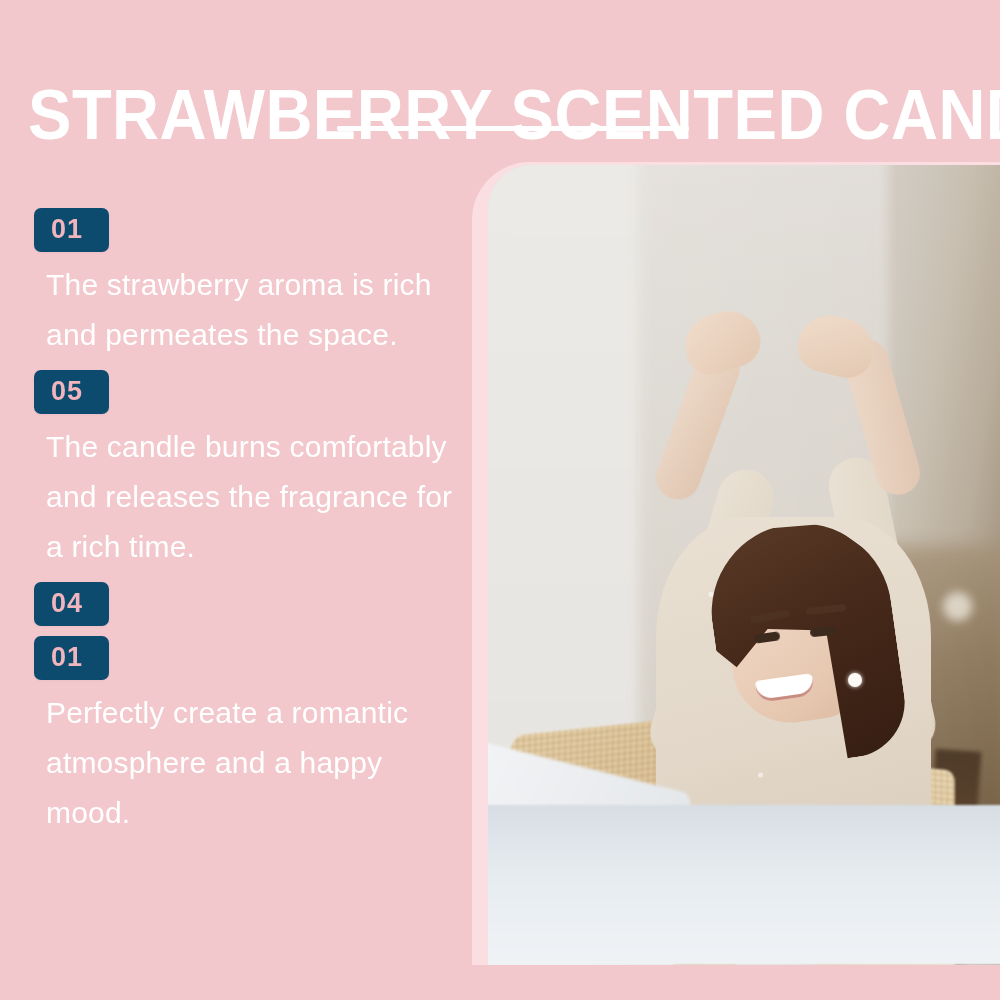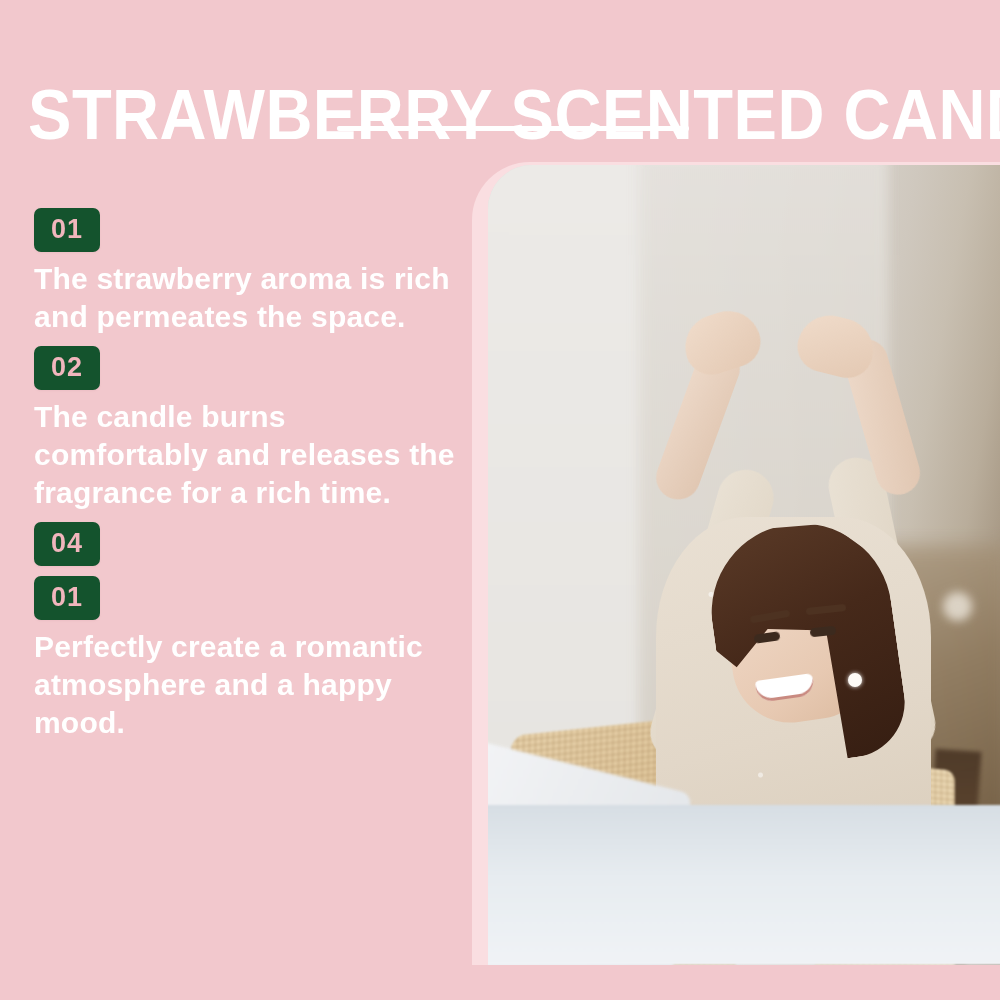--- a/index.html
+++ b/index.html
@@ -48,36 +48,36 @@
     position: absolute;
     left: 34px;
     top: 208px;
     width: 430px;
   }
   .feature {
     margin-bottom: 10px;
   }
   .badge {
     display: inline-block;
-    background: #14532d;
+    background: #0c4a6e;
     color: #f1b6bd;
     font-size: 27px;
     font-weight: bold;
     line-height: 1;
-    padding: 8px 17px 9px 17px;
+    padding: 8px 26px 9px 17px;
     border-radius: 7px;
     letter-spacing: 1px;
     box-shadow: 0 1px 2px rgba(210,150,160,0.18);
   }
   .feature-text {
-    margin: 8px 0 0 0;
+    margin: 8px 0 0 12px;
     color: #ffffff;
     font-size: 30px;
-    line-height: 38px;
-    font-weight: 700;
+    line-height: 50px;
+    font-weight: 400;
     letter-spacing: 0.2px;
     max-width: 425px;
   }
 
   
   .photo-halo {
     position: absolute;
     left: 472px;
     top: 162px;
     width: 528px;
@@ -312,21 +312,21 @@
   <div class="title-rule"></div>
 
   <div class="features">
 
     <div class="feature">
       <span class="badge">01</span>
       <p class="feature-text">The strawberry aroma is rich and permeates the space.</p>
     </div>
 
     <div class="feature">
-      <span class="badge">02</span>
+      <span class="badge">05</span>
       <p class="feature-text">The candle burns comfortably and releases the fragrance for a rich time.</p>
     </div>
 
     <div class="feature">
       <span class="badge">04</span>
     </div>
 
     <div class="feature">
       <span class="badge">01</span>
       <p class="feature-text">Perfectly create a romantic atmosphere and a happy mood.</p>

